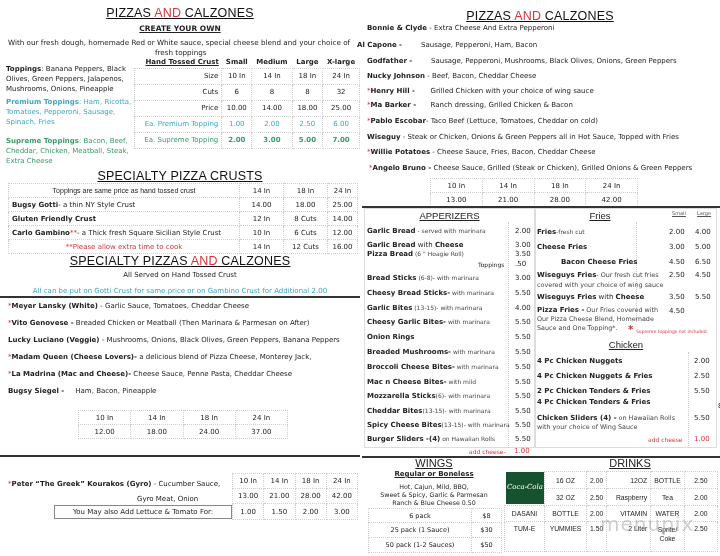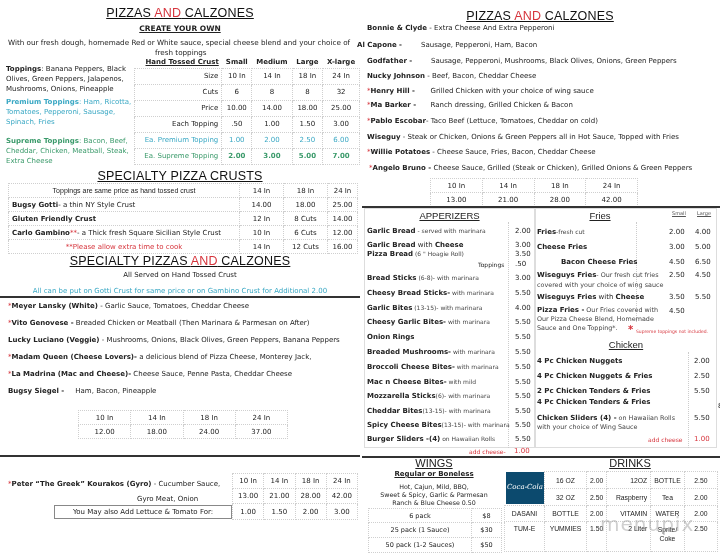--- a/index.html
+++ b/index.html
@@ -68,27 +68,20 @@
       <td class="tc">8</td>
       <td class="tc">32</td>
     </tr>
     <tr style="height:16px;">
       <td class="tr">Price</td>
       <td class="tc">10.00</td>
       <td class="tc">14.00</td>
       <td class="tc">18.00</td>
       <td class="tc">25.00</td>
     </tr>
-    <tr style="height:16px;">
-      <td class="tr">Each Topping</td>
-      <td class="tc">.50</td>
-      <td class="tc">1.00</td>
-      <td class="tc">1.50</td>
-      <td class="tc">3.00</td>
-    </tr>
     <tr style="height:16px;" class="teal">
       <td class="tr">Ea. Premium Topping</td>
       <td class="tc">1.00</td>
       <td class="tc">2.00</td>
       <td class="tc">2.50</td>
       <td class="tc">6.00</td>
     </tr>
     <tr style="height:16px;" class="green">
       <td class="tr">Ea. Supreme Topping</td>
       <td class="tc b">2.00</td>
@@ -352,21 +345,21 @@
       <td class="tc">$30</td>
     </tr>
     <tr style="height:15px;">
       <td class="tc">50 pack (1-2 Sauces)</td>
       <td class="tc">$50</td>
     </tr>
   </tbody>
     </table>
 
   <div class="abs tc" style="left:580px;top:457px;width:100px;font-family:'Liberation Sans',sans-serif;font-size:11px;text-decoration:underline;">DRINKS</div>
-  <div class="abs" style="left:506px;top:472px;width:38px;height:32px;background:#0c4a6e;color:#fff;font-family:'DejaVu Serif',serif;font-style:italic;font-size:7px;text-align:center;line-height:30px;">Coca-Cola</div>
+  <div class="abs" style="left:506px;top:472px;width:38px;height:32px;background:#14532d;color:#fff;font-family:'DejaVu Serif',serif;font-style:italic;font-size:7px;text-align:center;line-height:30px;">Coca-Cola</div>
   <table class="abs" style="left:504px;top:471px;width:214px;font-family:'Liberation Sans',sans-serif;font-size:6.8px;">
     <tbody>
         <tr style="height:17px;">
       <td style="width:40px;border:none;"></td>
       <td class="tc" style="width:42px;">16 OZ</td>
       <td class="tc" style="width:20px;">2.00</td>
       <td class="tr" style="width:44px;">12OZ</td>
       <td class="tc" style="width:32px;">BOTTLE</td>
       <td class="tc">2.50</td>
     </tr>

